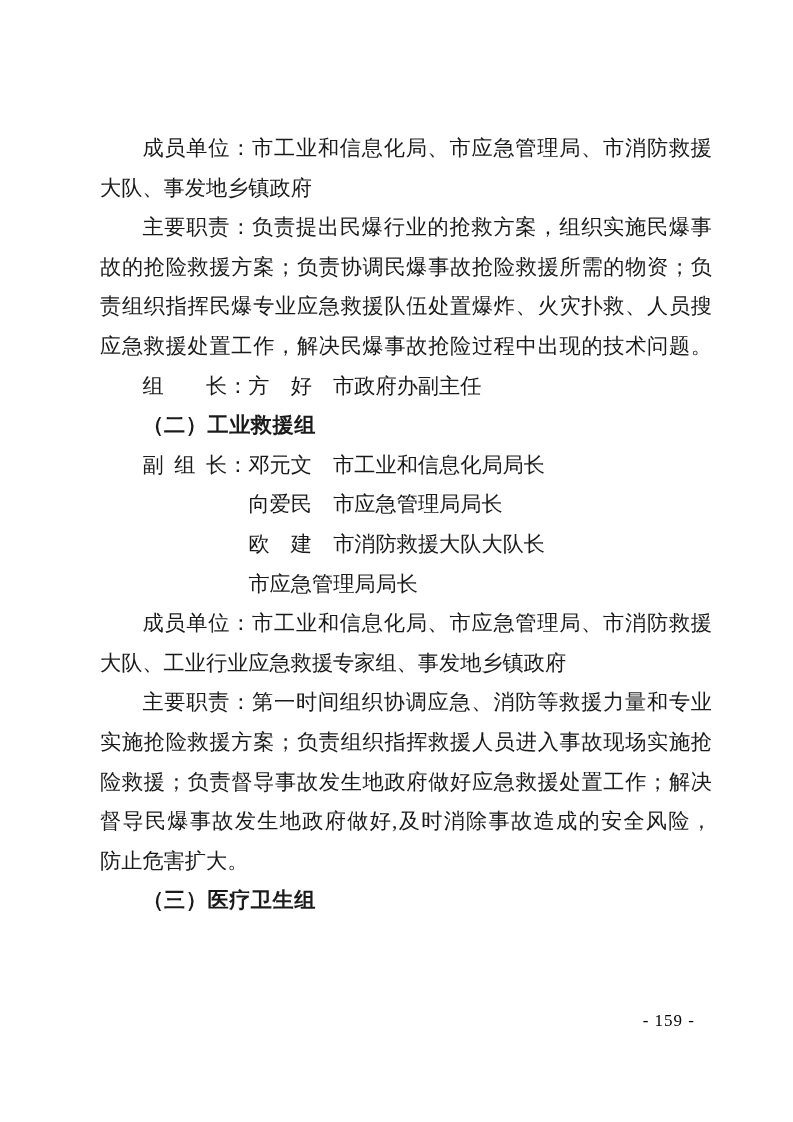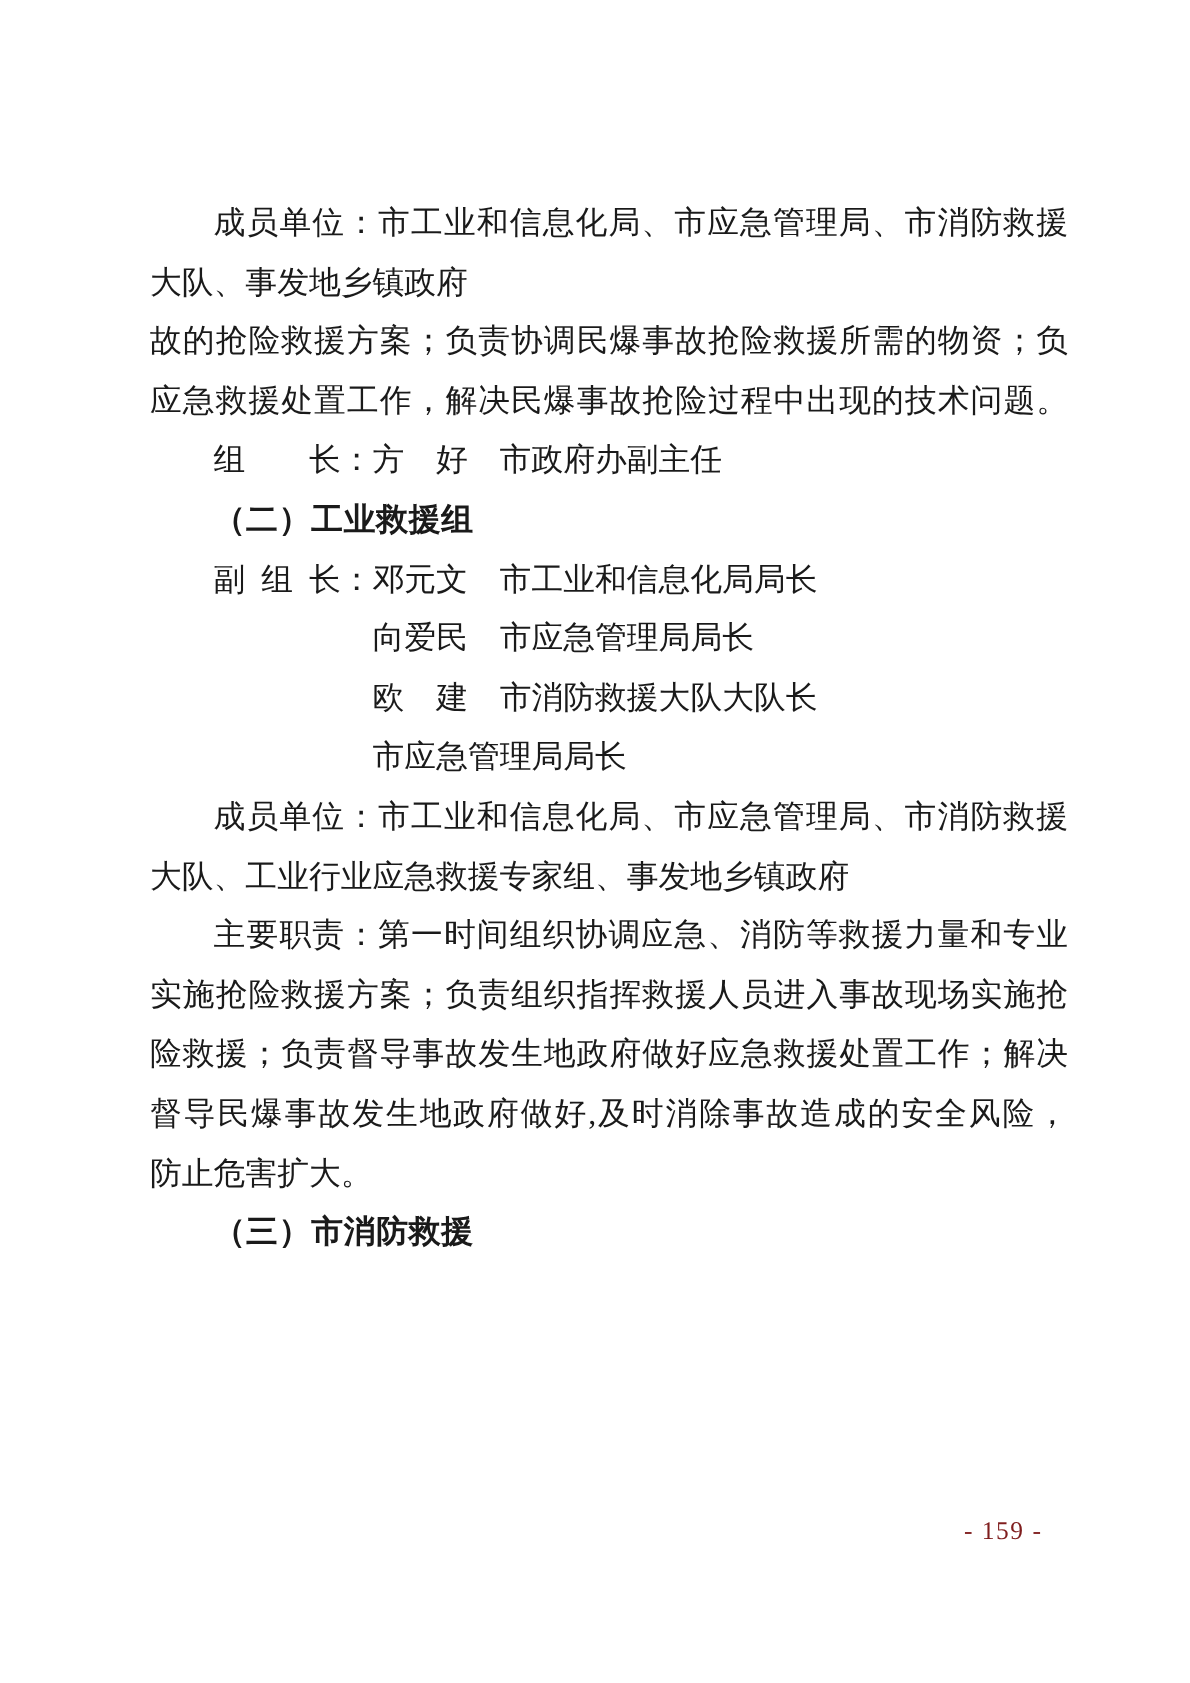--- a/index.html
+++ b/index.html
@@ -43,42 +43,44 @@
     font-weight: 700;
     letter-spacing: 0.5px;
   }
   .page-number {
     position: absolute;
     top: 1010px;
     right: 98px;
     font-size: 17px;
     line-height: 22px;
     letter-spacing: 1px;
-    color: #7f1d1d;
+    color: #000000;
   }
 </style>
 </head>
 <body>
 
 <div class="page">
   <div class="content">
     <div class="line j i2">成员单位：市工业和信息化局、市应急管理局、市消防救援</div>
     <div class="line">大队、事发地乡镇政府</div>
+    <div class="line j i2">主要职责：负责提出民爆行业的抢救方案，组织实施民爆事</div>
     <div class="line j">故的抢险救援方案；负责协调民爆事故抢险救援所需的物资；负</div>
+    <div class="line j">责组织指挥民爆专业应急救援队伍处置爆炸、火灾扑救、人员搜</div>
     <div class="line j">应急救援处置工作，解决民爆事故抢险过程中出现的技术问题。</div>
     <div class="line i2">组　　长：方　好　市政府办副主任</div>
     <div class="line heading i2">（二）工业救援组</div>
     <div class="line i2">副 组 长：邓元文　市工业和信息化局局长</div>
     <div class="line cont">向爱民　市应急管理局局长</div>
     <div class="line cont">欧　建　市消防救援大队大队长</div>
     <div class="line cont">市应急管理局局长</div>
     <div class="line j i2">成员单位：市工业和信息化局、市应急管理局、市消防救援</div>
     <div class="line">大队、工业行业应急救援专家组、事发地乡镇政府</div>
     <div class="line j i2">主要职责：第一时间组织协调应急、消防等救援力量和专业</div>
     <div class="line j">实施抢险救援方案；负责组织指挥救援人员进入事故现场实施抢</div>
     <div class="line j">险救援；负责督导事故发生地政府做好应急救援处置工作；解决</div>
     <div class="line j">督导民爆事故发生地政府做好,及时消除事故造成的安全风险，</div>
     <div class="line">防止危害扩大。</div>
-    <div class="line heading i2">（三）市消防救援</div>
+    <div class="line heading i2">（三）医疗卫生组</div>
   </div>
 
   <div class="page-number">- 159 -</div>
 </div>
 
 </body></html>

